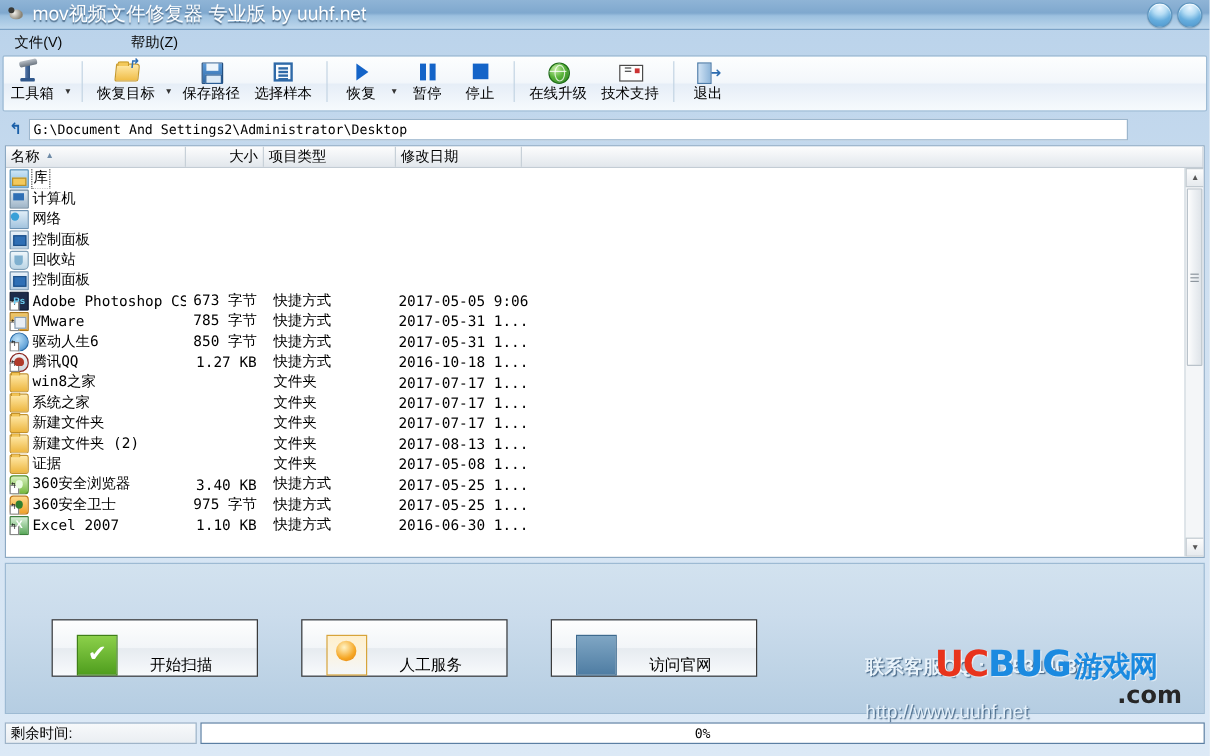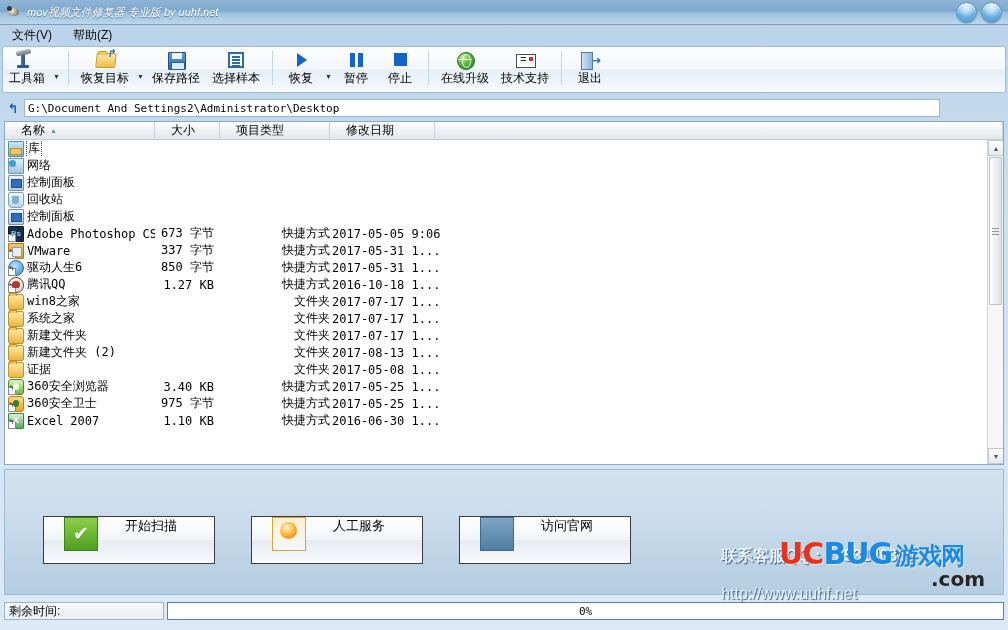--- a/index.html
+++ b/index.html
@@ -29,39 +29,38 @@
   .titlebar .tb-icon::before{
     content:"";position:absolute;left:2px;top:4px;width:11px;height:8px;
     background:radial-gradient(circle at 35% 35%,#f2f0ea,#8b8577 70%);
     border-radius:50% 50% 45% 45%;
   }
   .titlebar .tb-icon::after{
     content:"";position:absolute;left:1px;top:2px;width:5px;height:5px;
     background:#3a3a36;border-radius:50%;
   }
   .titlebar .tb-title{
-    color:#ffffff;font-size:11px;
+    color:#ffffff;font-size:16px;
     text-shadow:0 1px 1px rgba(50,80,110,.75);
     white-space:nowrap;
-    font-style:italic;
   }
   .wincontrols{
     position:absolute;right:6px;top:2px;display:flex;gap:4px;
   }
   .winbtn{
     width:19px;height:19px;border-radius:50%;
     background:radial-gradient(circle at 50% 18%,#eaf6ff 0%,#b4dcf4 32%,#67aede 60%,#4a93cb 100%);
     border:1px solid #5d94bd;
     box-shadow:inset 0 1px 1px rgba(255,255,255,.9), 0 1px 1px rgba(0,0,0,.2);
   }
 
   
   .menubar{
     position:absolute;left:0;top:25px;width:1008px;height:20px;
-    display:flex;align-items:center;
+    display:flex;align-items:center;gap:36px;
   }
   .menuitem{
     font-size:12px;color:#0a0a0a;padding:2px 9px;margin-left:3px;white-space:nowrap;
   }
 
   
   .toolbar{
     position:absolute;left:2px;top:46px;width:1004px;height:47px;
     background:linear-gradient(180deg,#fdfefe 0%,#f3f7fb 48%,#e6eef7 52%,#f6fafd 100%);
     border:1px solid #9ebbd4;border-radius:2px;
@@ -152,32 +151,32 @@
     background:#ffffff;border:1px solid #8ca9c3;box-sizing:border-box;
     display:flex;flex-direction:column;overflow:hidden;
   }
   .colhead{
     height:17px;display:flex;flex:none;
     background:linear-gradient(180deg,#fdfdfd,#eef1f4 55%,#e2e7ec);
     border-bottom:1px solid #c3ccd4;font-size:12px;color:#000;
   }
   .ch{
     border-right:1px solid #c7d0d8;box-sizing:border-box;
-    display:flex;align-items:center;padding:0 16px;height:17px;white-space:nowrap;overflow:hidden;
-  }
-  .ch.right{}
+    display:flex;align-items:center;padding:0 4px;height:17px;white-space:nowrap;overflow:hidden;
+  }
+  .ch.right{justify-content:flex-end;}
   .sortarrow{font-size:7px;color:#6e8aa6;margin-left:5px;}
   .rows{flex:1;position:relative;overflow:hidden;}
   .row{
     height:17px;display:flex;align-items:center;font-size:12px;color:#000;
     font-family:"DejaVu Sans Mono","Liberation Mono",monospace;
   }
   .c-name{width:150px;display:flex;align-items:center;padding-left:3px;box-sizing:border-box;overflow:hidden;white-space:nowrap;}
   .c-size{width:65px;text-align:right;padding-right:6px;box-sizing:border-box;white-space:nowrap;}
-  .c-type{width:110px;padding-left:8px;box-sizing:border-box;white-space:nowrap;text-align:right;}
+  .c-type{width:110px;padding-left:8px;box-sizing:border-box;white-space:nowrap;}
   .c-date{width:105px;padding-left:2px;box-sizing:border-box;white-space:nowrap;}
   .nm{margin-left:3px;}
   .row.focused .nm{outline:1px dotted #444;padding:0 1px;}
   .ficon{width:14px;height:14px;flex:none;position:relative;}
 
   .fi-lib{background:linear-gradient(180deg,#cfe6f6,#7fb7de);border:1px solid #4f8cb8;border-radius:1px;}
   .fi-lib::after{content:"";position:absolute;left:1px;top:6px;width:10px;height:5px;background:#f3c95b;border:1px solid #b8912c;}
   .fi-user{background:linear-gradient(180deg,#f8e6b8,#e2b963);border:1px solid #b08a33;border-radius:1px;}
   .fi-user::after{content:"";position:absolute;left:4px;top:3px;width:5px;height:5px;border-radius:50%;background:#b03a2a;box-shadow:0 5px 0 -1px #b03a2a;}
   .fi-pc{background:linear-gradient(180deg,#dfe9f2,#9fb5c8);border:1px solid #6a8499;border-radius:1px;}
@@ -233,21 +232,21 @@
   .bottompanel{
     position:absolute;left:4px;top:469px;width:1000px;height:126px;
     background:linear-gradient(180deg,#d2e2ef 0%,#cbdcec 35%,#bfd4e6 70%,#b5cde2 100%);
     border:1px solid #9dbad3;box-sizing:border-box;
   }
   .bigbtns{position:absolute;left:38px;top:46px;display:flex;gap:36px;}
   .bigbtn{
     width:172px;height:48px;
     background:linear-gradient(180deg,#fdfefe 0%,#f2f5f8 50%,#e6ebf0 51%,#f8fafc 100%);
     border:1px solid #3b3b3b;
-    display:flex;align-items:flex-start;box-sizing:border-box;padding-left:20px;
+    display:flex;align-items:flex-end;box-sizing:border-box;padding-left:20px;
   }
   .bigbtn .bico{width:32px;height:32px;flex:none;position:relative;}
   .bigbtn .btxt{flex:1;text-align:center;font-size:13px;color:#000;padding-right:10px;}
   .bi-check{background:linear-gradient(180deg,#8cd04a,#4f9e1e);border:1px solid #3f7f18;}
   .bi-check::after{content:"✔";position:absolute;left:0;top:0;width:32px;height:32px;line-height:31px;
     text-align:center;color:#fff;font-size:19px;}
   .bi-bulb{background:linear-gradient(180deg,#fff0cd,#f4f7fa);border:1px solid #d7a43a;}
   .bi-bulb::after{content:"";position:absolute;left:7px;top:4px;width:17px;height:17px;border-radius:50%;
     background:radial-gradient(circle at 40% 32%,#fff3c4,#f5a623 60%,#e07d10 100%);
     box-shadow:0 17px 0 -12px #c98a20;}
@@ -437,20 +436,29 @@
             <div class="c-name">
               <div class="ficon fi-lib"></div>
               <span class="nm">库</span>
             </div>
             <div class="c-size"></div>
             <div class="c-type"></div>
             <div class="c-date"></div>
           </div>
           <div class="row">
             <div class="c-name">
+              <div class="ficon fi-pc"></div>
+              <span class="nm">计算机</span>
+            </div>
+            <div class="c-size"></div>
+            <div class="c-type"></div>
+            <div class="c-date"></div>
+          </div>
+          <div class="row">
+            <div class="c-name">
               <div class="ficon fi-net"></div>
               <span class="nm">网络</span>
             </div>
             <div class="c-size"></div>
             <div class="c-type"></div>
             <div class="c-date"></div>
           </div>
           <div class="row">
             <div class="c-name">
               <div class="ficon fi-cp"></div>
@@ -489,21 +497,21 @@
             <div class="c-type">快捷方式</div>
             <div class="c-date">2017-05-05 9:06</div>
           </div>
           <div class="row">
             <div class="c-name">
               <div class="ficon fi-vm">
                 <i class="shortcut-arrow"></i>
               </div>
               <span class="nm">VMware</span>
             </div>
-            <div class="c-size">337 字节</div>
+            <div class="c-size">785 字节</div>
             <div class="c-type">快捷方式</div>
             <div class="c-date">2017-05-31 1...</div>
           </div>
           <div class="row">
             <div class="c-name">
               <div class="ficon fi-drv">
                 <i class="shortcut-arrow"></i>
               </div>
               <span class="nm">驱动人生6</span>
             </div>

